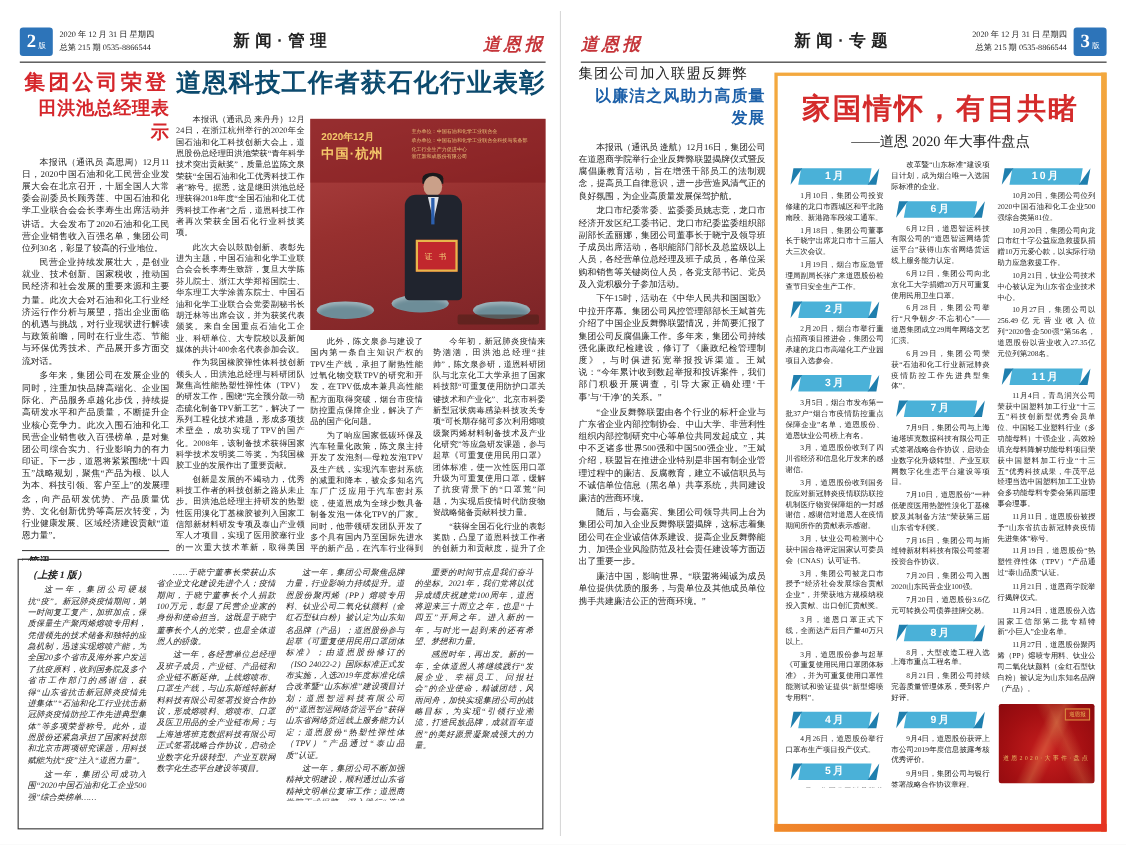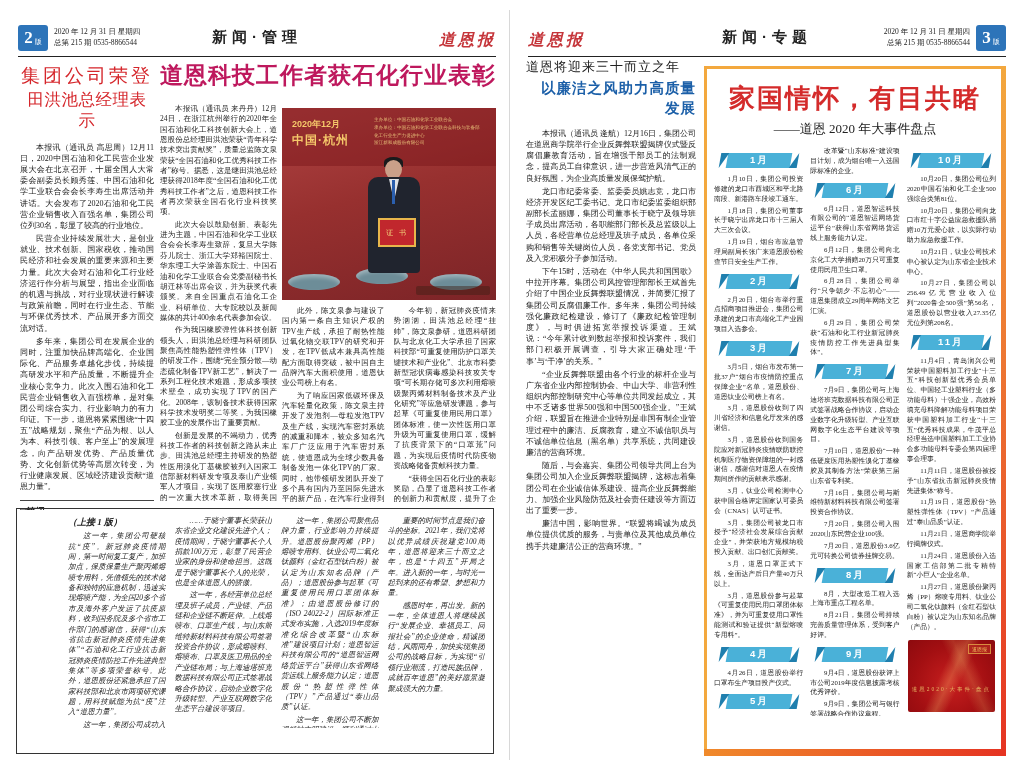--- a/index.html
+++ b/index.html
@@ -25,28 +25,28 @@
   .hleft3{position:absolute;left:0;top:8px;}
   .hright3{position:absolute;right:0;top:3px;display:flex;gap:6px;align-items:center;}
 
   
   .cn p{margin:0 0 2px 0;text-indent:2em;text-align:justify;}
   .small8{font-size:8px;line-height:1.4;}
   .small75{font-size:7.5px;line-height:1.38;}
 
   
   .leadcol{position:absolute;left:10px;top:50px;width:134px;height:446px;overflow:hidden;}
-  .leadhead{color:#d5262b;font-family:"Liberation Sans",sans-serif;font-weight:normal;text-align:center;
+  .leadhead{color:#d5262b;font-family:"Liberation Sans",sans-serif;font-weight:bold;text-align:right;
             line-height:1.3;margin-bottom:10px;}
   .leadhead .l1{font-size:19px;letter-spacing:3px;}
   .leadhead .l2{font-size:16.5px;letter-spacing:0.5px;}
   .briefs{margin-top:8px;border-top:1px solid #444;padding-top:4px;}
   .briefs h4{margin:0 0 3px 0;font-size:10px;font-family:"Liberation Sans",sans-serif;}
   .mainhead{position:absolute;left:150px;top:46px;width:336px;text-align:center;font-size:23px;
-            font-weight:bold;font-family:"Liberation Sans",sans-serif;letter-spacing:1px;color:#be185d;}
+            font-weight:bold;font-family:"Liberation Sans",sans-serif;letter-spacing:1px;color:#0c4a6e;}
   .maincol{position:absolute;left:150px;top:90px;width:117px;height:398px;overflow:hidden;}
   .photo{position:absolute;left:272px;top:94px;width:214px;height:192px;
          background:linear-gradient(165deg,#b14444 0%,#97302f 45%,#7c2427 100%);overflow:hidden;}
   .ph-band{position:absolute;left:0;top:0;right:0;height:58px;background:rgba(120,20,25,.45);}
   .ph-period{position:absolute;left:10px;top:10px;color:#f5c86a;font-weight:bold;font-size:9px;
              font-family:"Liberation Sans",sans-serif;}
   .ph-city{position:absolute;left:10px;top:24px;color:#f5c86a;font-weight:bold;font-size:12px;
            letter-spacing:1px;font-family:"Liberation Sans",sans-serif;}
   .ph-orgs{position:absolute;left:92px;top:8px;right:6px;color:#e9c27a;font-size:4.6px;line-height:1.7;}
   .ph-orgs div{white-space:nowrap;overflow:hidden;}
@@ -62,21 +62,21 @@
   .lanyard{position:absolute;left:26px;top:20px;width:3px;height:24px;background:#2b5fae;}
   .cert{position:absolute;left:12px;top:58px;width:34px;height:25px;background:#c1272d;border:2px solid #e7b64b;
         display:flex;align-items:center;justify-content:center;color:#f3d37a;font-size:7px;letter-spacing:2px;}
   .ph-mark{position:absolute;right:6px;bottom:5px;width:74px;height:9px;background:rgba(60,30,20,.45);
            border-radius:2px;}
   .subcols{position:absolute;left:272px;top:292px;width:214px;height:196px;display:flex;gap:9px;}
   .subcol{width:103px;height:196px;overflow:hidden;}
   .contbox{position:absolute;left:6px;top:494px;width:478px;height:246px;border:1.2px solid #333;
            padding:7px 8px;box-sizing:border-box;}
   .contlabel{font-weight:bold;font-size:9px;margin:0 0 3px 0;}
-  .contcols{display:flex;gap:9px;height:212px;margin-left:43px;}
+  .contcols{display:flex;gap:9px;height:212px;}
   .contcol{flex:1;overflow:hidden;font-style:italic;}
 
   
   .artcol{position:absolute;left:6px;top:44px;width:170px;height:700px;overflow:hidden;}
   .kicker{text-align:center;font-size:13px;margin:0 0 3px 0;letter-spacing:1px;}
   .bluehead{text-align:right;font-size:14.5px;font-weight:bold;color:#1b5fa8;
             font-family:"Liberation Sans",sans-serif;letter-spacing:1px;margin:0 0 9px 0;}
   .featbox{position:absolute;left:184px;top:52px;width:302px;height:690px;border:3px solid #f3a83e;
            box-sizing:border-box;padding:8px 7px 12px;}
   .fb-bottom{position:absolute;left:-3px;right:-3px;bottom:-3px;height:7px;
@@ -183,21 +183,21 @@
         <div class="shirt"></div>
         <div class="lanyard"></div>
         <div class="cert">证 书</div>
       </div>
       <div class="ph-mark"></div>
     </div>
 
     <div class="subcols">
       <div class="subcol cn small75">
 
-      <p>此外，陈文泉参与建设了国内第一条自主知识产权的TPV生产线，承担了耐热性能过氧化物交联TPV的研究和开发，在TPV低成本兼具高性能配方面取得突破，被中国自主品牌汽车大面积使用，道恩钛业公司榜上有名。</p>
+      <p>此外，陈文泉参与建设了国内第一条自主知识产权的TPV生产线，承担了耐热性能过氧化物交联TPV的研究和开发，在TPV低成本兼具高性能配方面取得突破，烟台市疫情防控重点保障企业，解决了产品的国产化问题。</p>
           <p>为了响应国家低碳环保及汽车轻量化政策，陈文泉主持开发了发泡剂—母粒发泡TPV及生产线，实现汽车密封系统的减重和降本，被众多知名汽车厂广泛应用于汽车密封系统，使道恩成为全球少数具备制备发泡一体化TPV的厂家。同时，他带领研发团队开发了多个具有国内乃至国际先进水平的新产品，在汽车行业得到了广泛应用。</p>
         </div>
       <div class="subcol cn small75">
 
       <p>今年初，新冠肺炎疫情来势汹汹，田洪池总经理“挂帅”，陈文泉参研，道恩科研团队与北京化工大学承担了国家科技部“可重复使用防护口罩关键技术和产业化”、北京市科委新型冠状病毒感染科技攻关专项“可长期存储可多次利用熔喷级聚丙烯材料制备技术及产业化研究”等应急研发课题，参与起草《可重复使用民用口罩》团体标准，使一次性医用口罩升级为可重复使用口罩，缓解了抗疫背景下的“口罩荒”问题，为实现后疫情时代防疫物资战略储备贡献科技力量。</p>
           <p>“获得全国石化行业的表彰奖励，凸显了道恩科技工作者的创新力和贡献度，提升了企业的行业地位。”田洪池总经理表示，未来，道恩将秉承“选准人、育好人、用对人、留住人、成就人”的用人理念，深入践行“产品为根、以人为本、科技引领、客户至上”的发展理念，加大科研投入，坚持创新驱动，在打造“七个高端”的过程中，实现科技工作者的自身价值，助力企业发展，推动行业进步。</p>
         </div>
     </div>
 
     <div class="contbox">
@@ -241,21 +241,21 @@
           <div>总第 215 期  0535-8866544</div>
         </div>
         <div class="pagebox">
           <span class="num">3</span>
           <span class="word">版</span>
         </div>
       </div>
     </div>
 
     <div class="artcol cn small8">
-      <p class="kicker" style="text-indent:0">道恩将迎来三十而立之年</p>
+      <p class="kicker" style="text-indent:0">集团公司加入联盟反舞弊</p>
       <div class="bluehead">以廉洁之风助力高质量发展</div>
       <div>
 
       <p>本报讯（通讯员 逄航）12月16日，集团公司在道恩商学院举行企业反舞弊联盟揭牌仪式暨反腐倡廉教育活动，旨在增强干部员工的法制观念，提高员工自律意识，进一步营造风清气正的良好氛围，为企业高质量发展保驾护航。</p>
           <p>龙口市纪委常委、监委委员姚志竞，龙口市经济开发区纪工委书记、龙口市纪委监委组织部副部长孟丽娜，集团公司董事长于晓宁及领导班子成员出席活动，各职能部门部长及总监级以上人员，各经营单位总经理及班子成员，各单位采购和销售等关键岗位人员，各党支部书记、党员及入党积极分子参加活动。</p>
           <p>下午15时，活动在《中华人民共和国国歌》中拉开序幕。集团公司风控管理部部长王斌首先介绍了中国企业反舞弊联盟情况，并简要汇报了集团公司反腐倡廉工作。多年来，集团公司持续强化廉政纪检建设，修订了《廉政纪检管理制度》，与时俱进拓宽举报投诉渠道。王斌说：“今年累计收到数起举报和投诉案件，我们部门积极开展调查，引导大家正确处理‘干事’与‘干净’的关系。”</p>
           <p>“企业反舞弊联盟由各个行业的标杆企业与广东省企业内部控制协会、中山大学、非营利性组织内部控制研究中心等单位共同发起成立，其中不乏诸多世界500强和中国500强企业。”王斌介绍，联盟旨在推进企业特别是非国有制企业管理过程中的廉洁、反腐教育，建立不诚信职员与不诚信单位信息（黑名单）共享系统，共同建设廉洁的营商环境。</p>
           <p>随后，与会嘉宾、集团公司领导共同上台为集团公司加入企业反舞弊联盟揭牌，这标志着集团公司在企业诚信体系建设、提高企业反舞弊能力、加强企业风险防范及社会责任建设等方面迈出了重要一步。</p>
           <p>廉洁中国，影响世界。“联盟将竭诚为成员单位提供优质的服务，与贵单位及其他成员单位携手共建廉洁公正的营商环境。”</p>
         </div>

